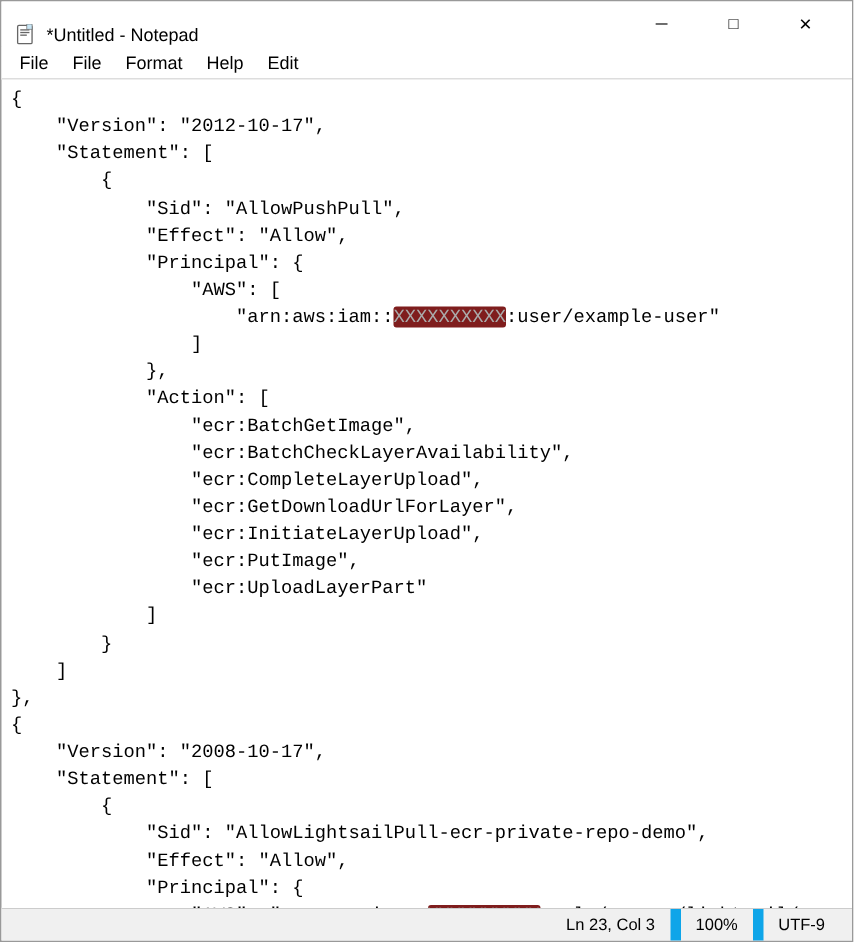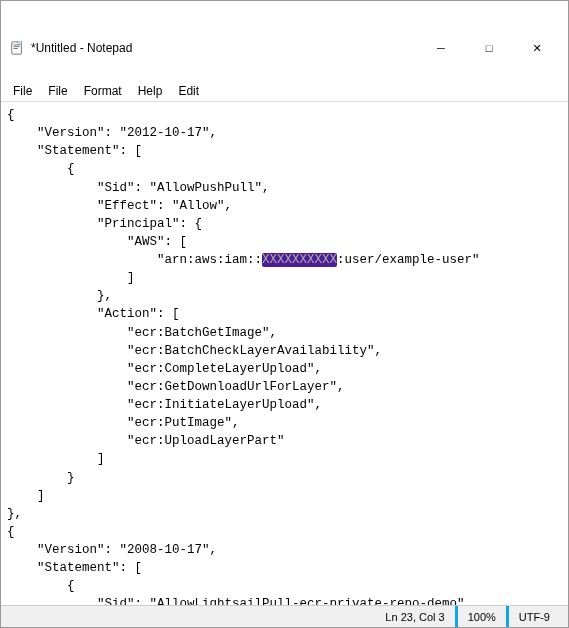--- a/index.html
+++ b/index.html
@@ -23,26 +23,25 @@
       background: #fff;
       border: 1px solid #999;
       display: flex;
       flex-direction: column;
     }
 
     .title-bar {
       background: #fff;
       height: 30px;
       display: flex;
-      align-items: center;
+      align-items: flex-end;
       justify-content: space-between;
       padding: 0 8px 0 8px;
       border-bottom: none;
       flex-shrink: 0;
-      margin-top: 32px;
     }
 
     .title-bar-left {
       display: flex;
       align-items: center;
       gap: 6px;
     }
 
     .title-bar-icon {
       width: 16px;
@@ -82,21 +81,20 @@
     }
 
     .menu-bar {
       background: #fff;
       height: 22px;
       display: flex;
       align-items: center;
       padding: 0 4px;
       border-bottom: 1px solid #ddd;
       flex-shrink: 0;
-      margin-top: 17px;
     }
 
     .menu-item {
       font-family: 'Segoe UI', Arial, sans-serif;
       font-size: 12px;
       padding: 2px 8px;
       cursor: pointer;
       color: #000;
     }
 
@@ -136,32 +134,32 @@
       padding: 0 8px;
       gap: 0;
       flex-shrink: 0;
       font-family: 'Segoe UI', Arial, sans-serif;
       font-size: 11px;
       color: #000;
     }
 
     .status-segment {
       padding: 0 10px;
-      border-left: 3px solid #0ea5e9;
+      border-left: 7px solid #0ea5e9;
       height: 100%;
       display: flex;
       align-items: center;
     }
 
     .status-segment:first-child {
       border-left: none;
     }
 
     .redacted {
-      background: #4c1d95;
+      background: #7f1d1d;
       color: #aaa;
       border-radius: 2px;
     }
   </style>
 </head>
 <body>
 
 <div class="window">
 
   <div class="title-bar">

